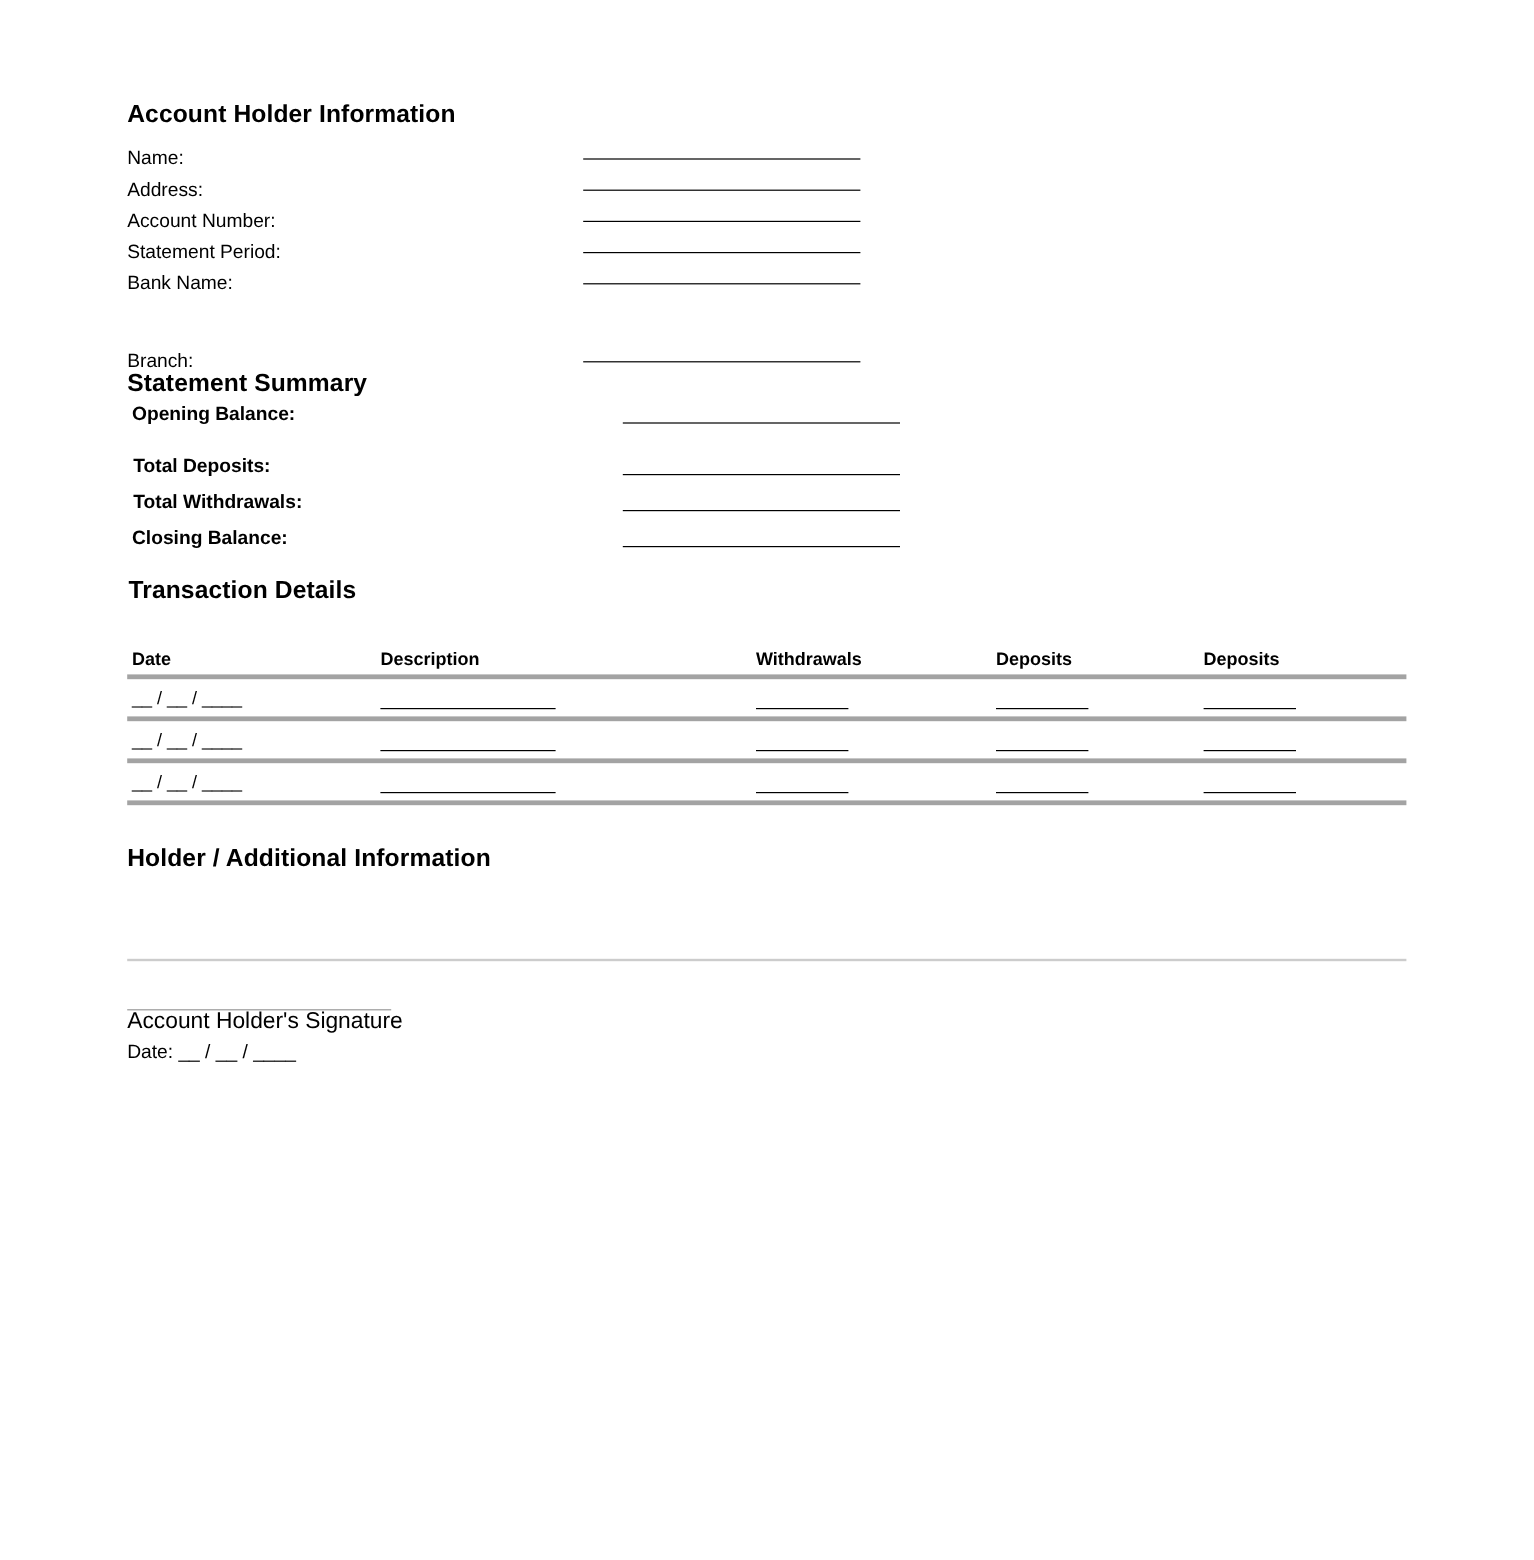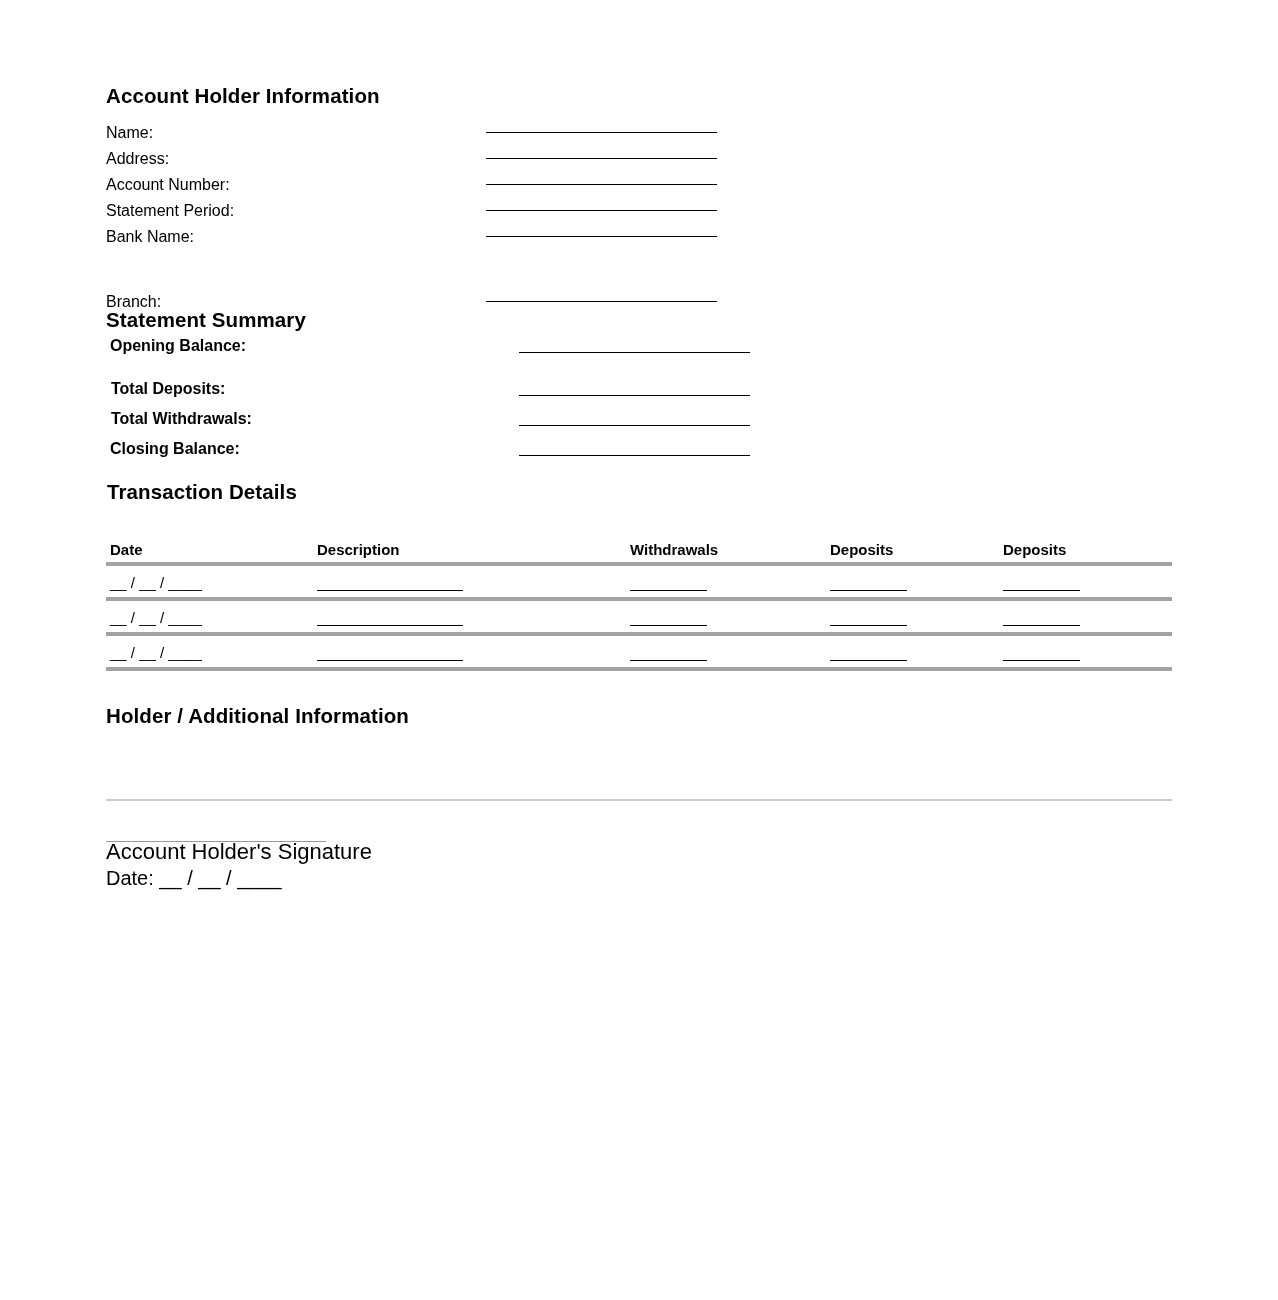--- a/index.html
+++ b/index.html
@@ -131,28 +131,28 @@
       left: 0;
       top: 841px;
       width: 220px;
       border-top: 1px solid #999999;
       height: 0;
     }
     .sig-label {
       position: absolute;
       left: 0;
       top: 843px;
-      font-size: 22px;
+      font-size: 19px;
       line-height: 18px;
     }
     .sig-date {
       position: absolute;
       left: 0;
       top: 869px;
-      font-size: 20px;
+      font-size: 16px;
       line-height: 18px;
       white-space: pre;
     }
   </style>
 </head>
 <body>
 
 <div class="page">
 
   <h2 style="top:84px;">Account Holder Information</h2>

